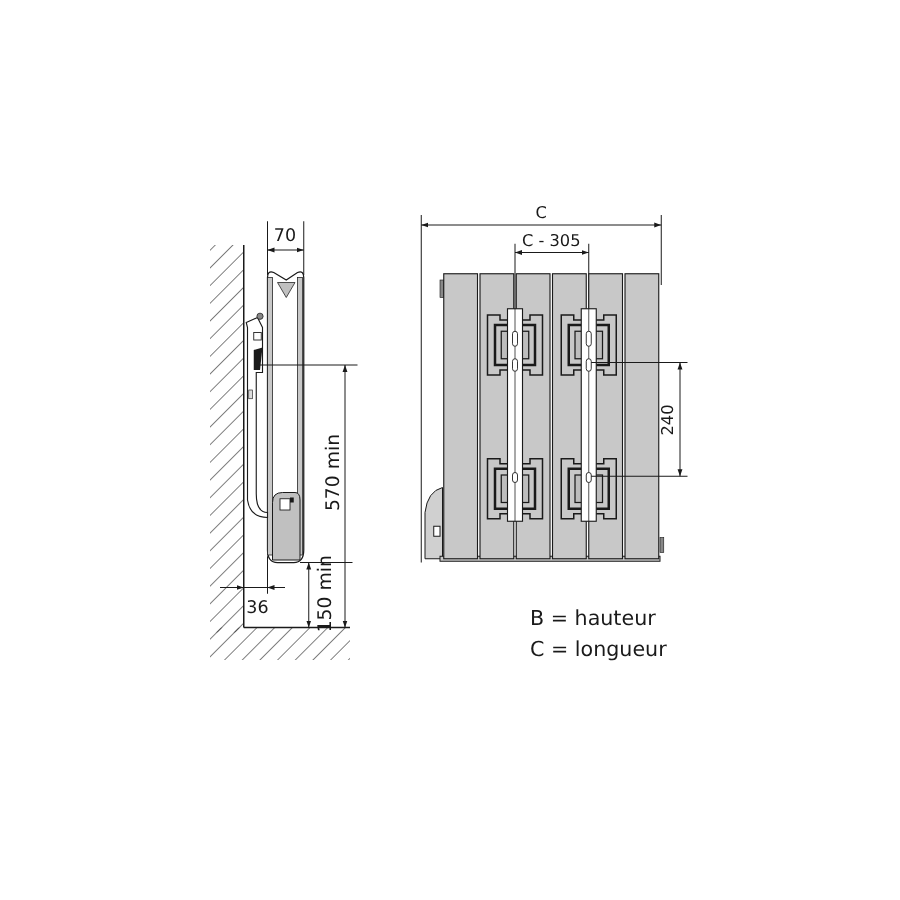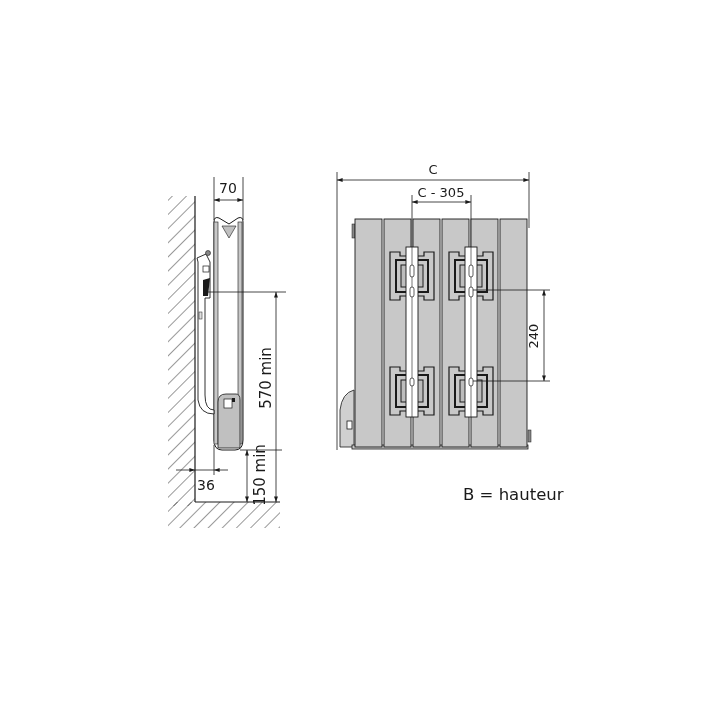--- a/index.html
+++ b/index.html
@@ -1,19 +1,19 @@
 <!DOCTYPE html>
 <html><head>
   <meta charset="utf-8">
   <style>
     html, body { margin: 0; padding: 0; background: #ffffff; }
     body { width: 720px; height: 720px; position: relative; overflow: hidden; font-family: "DejaVu Sans", sans-serif; }
     svg { position: absolute; left: 0; top: 0; }
     .dimtext { font-family: "DejaVu Sans", sans-serif; fill: #1a1a1a; }
-    .legend { position: absolute; left: 424px; top: 482px; font-family: "DejaVu Sans", sans-serif; font-size: 16.5px; color: #1a1a1a; line-height: 25px; margin-left: 39px; }
+    .legend { position: absolute; left: 424px; top: 482px; font-family: "DejaVu Sans", sans-serif; font-size: 16.5px; color: #1a1a1a; line-height: 25px; }
     .legend div { white-space: nowrap; }
   </style>
 </head>
 <body>
 
 <svg width="720" height="720" viewBox="0 0 720 720">
   <defs>
     <pattern id="hatch" patternUnits="userSpaceOnUse" width="10" height="10" patternTransform="rotate(45)">
       <line x1="0" y1="0" x2="0" y2="10" stroke="#333" stroke-width="1"></line>
     </pattern>
@@ -166,13 +166,18 @@
     </g>
   </g>
 </svg>
 
 <div class="legend">
   <div>
     <span>B</span>
     <span>=</span>
     <span>hauteur</span>
   </div>
+  <div>
+    <span>C</span>
+    <span>=</span>
+    <span>longueur</span>
+  </div>
 </div>
 
 </body></html>

